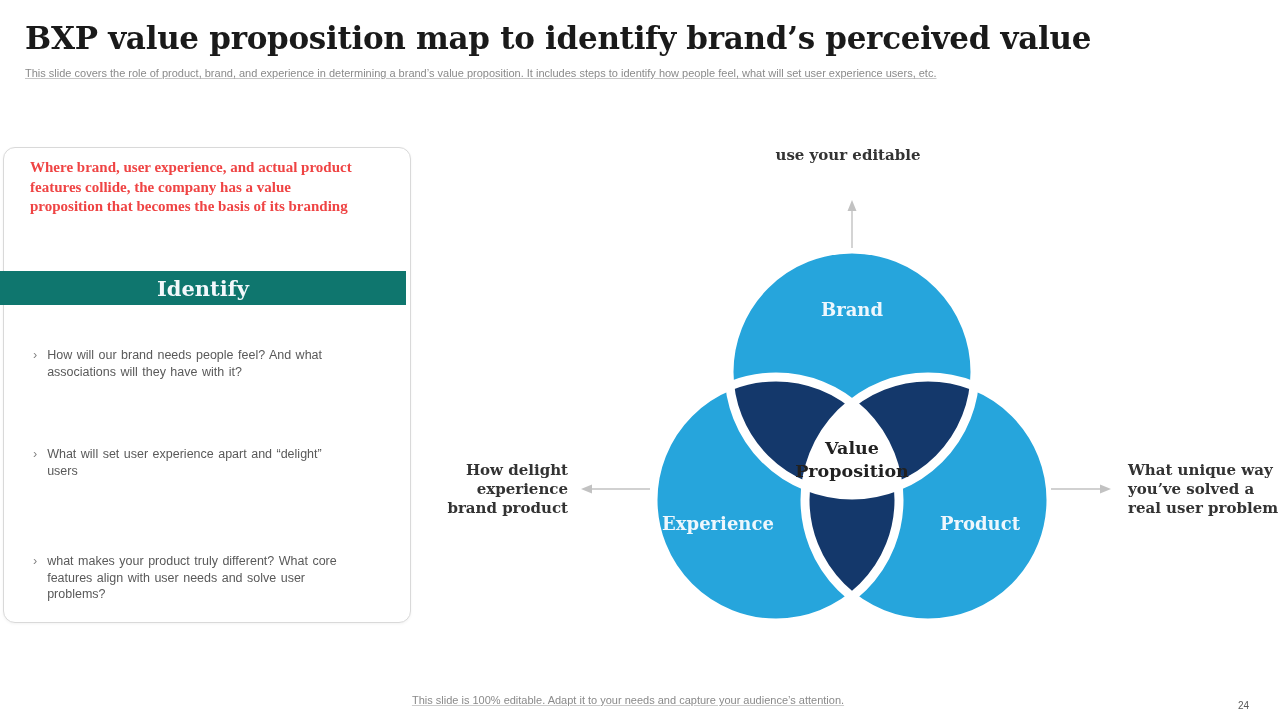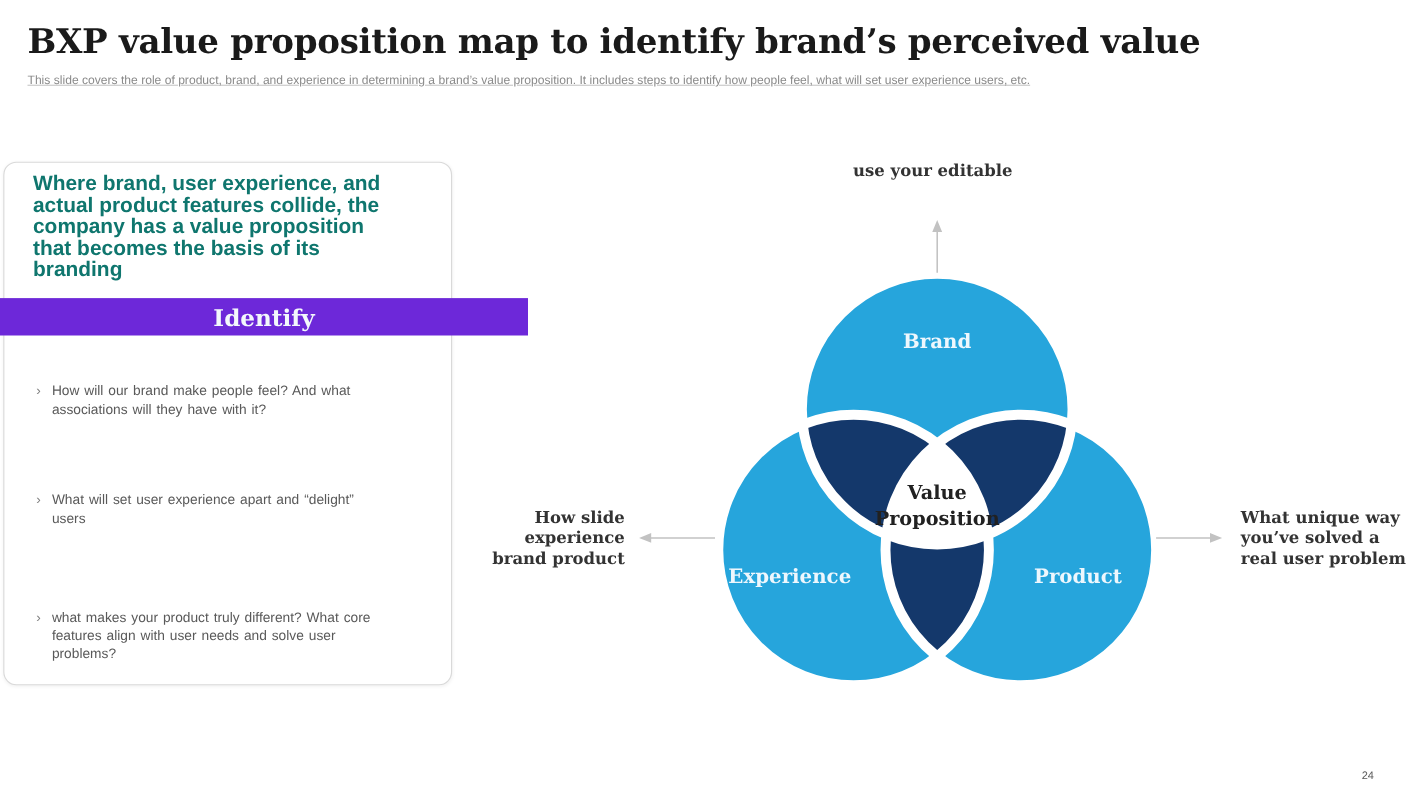--- a/index.html
+++ b/index.html
@@ -43,33 +43,33 @@
     background: #ffffff;
     border: 1px solid #d9d9d9;
     border-radius: 12px;
     box-shadow: 0 1px 3px rgba(0,0,0,0.05);
   }
   .intro {
     position: absolute;
     left: 30px;
     top: 158px;
     width: 334px;
-    font-family: Liberation Sans, sans-serif;
-    font-weight: 700;
-    font-size: 19px;
+    font-family: Liberation Serif, serif;
+    font-weight: 700;
+    font-size: 15px;
     line-height: 19.5px;
-    color: #0f766e;
+    color: #ef4444;
   }
   .identify-bar {
     position: absolute;
     left: 0;
     top: 271px;
-    width: 480px;
+    width: 406px;
     height: 34px;
-    background: #6d28d9;
+    background: #0f766e;
     display: flex;
     align-items: center;
     justify-content: center;
   }
   .identify-bar span {
     font-family: "DejaVu Serif", serif;
     font-weight: 700;
     font-size: 21px;
     color: #f3f8fc;
   }
@@ -149,21 +149,21 @@
   <section class="panel"></section>
 
   <p class="intro">Where brand, user experience, and actual product features collide, the company has a value proposition that becomes the basis of its branding</p>
 
   <div class="identify-bar">
     <span>Identify</span>
   </div>
 
   <div class="bullet b1">
     <span class="marker">›</span>
-    <span>How will our brand make people feel? And what associations will they have with it?</span>
+    <span>How will our brand needs people feel? And what associations will they have with it?</span>
   </div>
   <div class="bullet b2">
     <span class="marker">›</span>
     <span>What will set user experience apart and “delight” users</span>
   </div>
   <div class="bullet b3">
     <span class="marker">›</span>
     <span>what makes your product truly different? What core features align with user needs and solve user problems?</span>
   </div>
 
@@ -217,26 +217,27 @@
     <text class="circle-label" x="420" y="340">Product</text>
     <text class="center-label" x="292" y="264">Value</text>
     <text class="center-label" x="292" y="287">Proposition</text>
   </svg>
 
   <div class="annotation ann-top">
     <div>use your editable</div>
   </div>
 
   <div class="annotation ann-left">
-    <div>How slide</div>
+    <div>How delight</div>
     <div>experience</div>
     <div>brand product</div>
   </div>
 
   <div class="annotation ann-right">
     <div>What unique way</div>
     <div>you’ve solved a</div>
     <div>real user problem</div>
   </div>
 
+  <div class="footer-note">This slide is 100% editable. Adapt it to your needs and capture your audience’s attention.</div>
   <div class="page-number">24</div>
 
 </div>
 
 </body></html>

